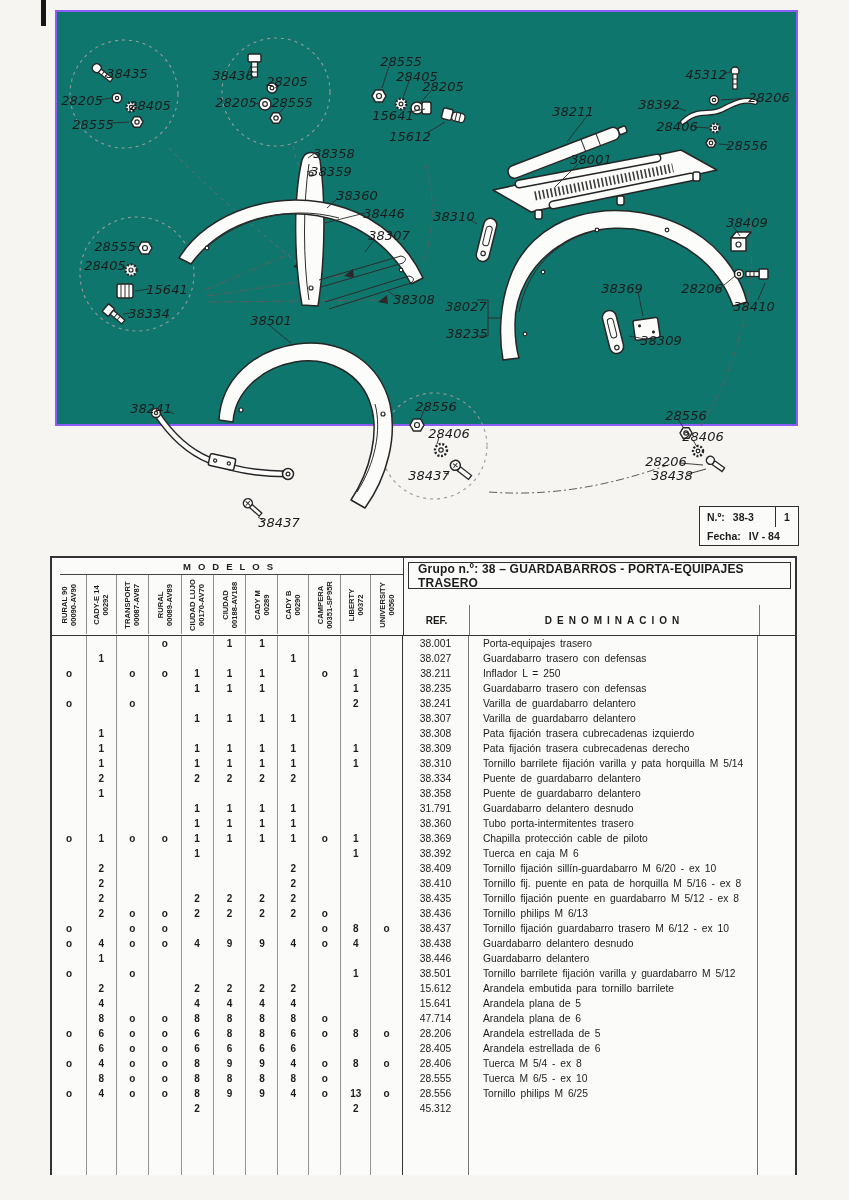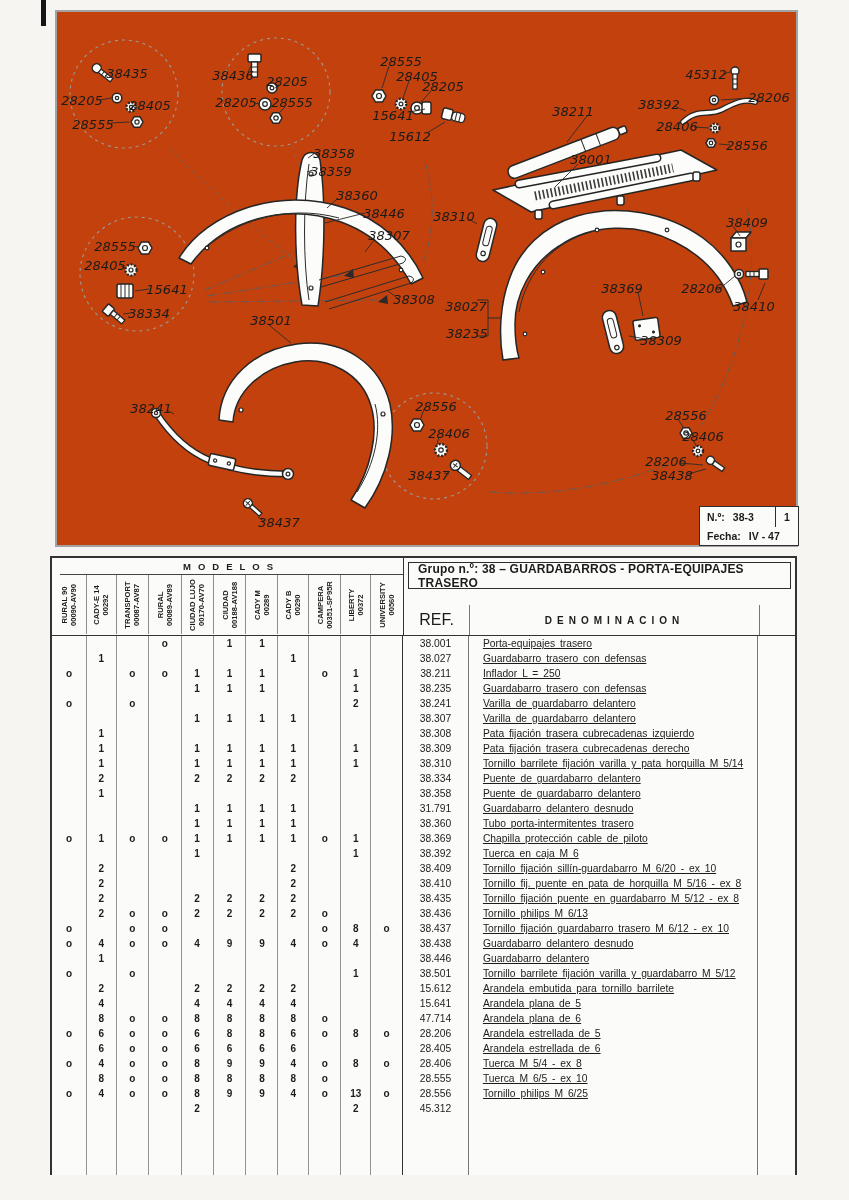--- a/index.html
+++ b/index.html
@@ -1,22 +1,22 @@
 <!DOCTYPE html>
 <html><head>
 <meta charset="utf-8">
 <style>
   html,body{margin:0;padding:0;}
   body{width:849px;height:1200px;background:#f6f5f2;position:relative;overflow:hidden;
        font-family:"Liberation Sans", sans-serif;color:#1c1c1c;}
   .artifact{position:absolute;left:41px;top:0;width:5px;height:26px;background:#151515;}
 
   
-  .diagram-box{position:absolute;left:55px;top:10px;width:743px;height:537px;
-               border:2px solid #a3a3a3;background:#c2410c;box-sizing:border-box;}
+  .diagram-box{position:absolute;left:55px;top:10px;width:743px;height:416px;
+               border:2px solid #8b5cf6;background:#0f766e;box-sizing:border-box;}
   .diagram-box svg{position:absolute;left:0;top:0;}
   .plabel{font:italic 13px "DejaVu Sans", sans-serif;fill:#1b1b1b;}
   .part{fill:#fcfcfa;stroke:#262626;stroke-width:1.5;stroke-linejoin:round;}
   .thr{fill:#fcfcfa;stroke:#262626;stroke-width:1.3;}
   .thin{fill:none;stroke:#2c2c2c;stroke-width:1;}
   .dot{fill:#222;}
   .hole{fill:#fcfcfa;stroke:#262626;stroke-width:1.2;}
   .slot{fill:#fcfcfa;stroke:#262626;stroke-width:1;}
   .dashc{fill:none;stroke:#9a9a9a;stroke-width:1.1;stroke-dasharray:3 4;}
   .dash{fill:none;stroke:#6a6a6a;stroke-width:1;stroke-dasharray:4 4;}
@@ -54,21 +54,21 @@
   .mcell:last-child{border-right:none;}
   .rinner{position:absolute;left:50%;top:50%;transform:translate(-50%,-50%) rotate(-90deg);
           width:57px;text-align:center;font-size:7.6px;font-weight:700;line-height:1.25;
           white-space:nowrap;}
   .right-head{flex:1;display:flex;flex-direction:column;}
   .grupo-box{height:27px;margin:4px 4px 16px 4px;border:1.8px solid #2e2e2e;
              display:flex;align-items:center;padding-left:9px;
              font-size:12px;font-weight:700;letter-spacing:0.2px;box-sizing:border-box;}
   .refden-row{flex:1;display:flex;}
   .ref-h{width:66px;border-right:1px solid #777;display:flex;align-items:center;
-         justify-content:center;font-size:16px;font-weight:400;box-sizing:border-box;}
+         justify-content:center;font-size:10px;font-weight:700;box-sizing:border-box;}
   .den-h{width:290px;border-right:1px solid #777;display:flex;align-items:center;
          justify-content:center;font-size:10px;font-weight:700;letter-spacing:5px;
          box-sizing:border-box;}
   .end-h{flex:1;}
   .tbody{display:flex;height:539px;}
   .bcol{box-sizing:border-box;border-right:1px solid #949494;}
   .bcol.sep{border-right:1.6px solid #333;}
   .bcol.mid{border-right:1px solid #777;}
   .bcol.last{border-right:none;}
   .bcell{height:15px;line-height:15px;font-size:10px;font-weight:700;text-align:center;
@@ -392,21 +392,21 @@
         <text x="615" y="468" text-anchor="middle" class="plabel">38438</text>
       </g>
   </svg>
 
   <div class="infobox">
     <div class="ib-row1">
       <span>N.º:</span><span class="ib-val">38-3</span>
       <span class="ib-sheet">1</span>
     </div>
     <div class="ib-row2">
-      <span>Fecha:</span><span class="ib-val">IV - 47</span>
+      <span>Fecha:</span><span class="ib-val">IV - 84</span>
     </div>
   </div>
 </div>
 
 <div class="table-wrap">
   <div class="thead">
     <div class="models-head">
       <div class="modelos-row">MODELOS</div>
       <div class="model-cols">
           <div class="mcell" style="width: 35px;">
@@ -888,21 +888,21 @@
         <div class="bcell ref">15.612</div>
         <div class="bcell ref">15.641</div>
         <div class="bcell ref">47.714</div>
         <div class="bcell ref">28.206</div>
         <div class="bcell ref">28.405</div>
         <div class="bcell ref">28.406</div>
         <div class="bcell ref">28.555</div>
         <div class="bcell ref">28.556</div>
         <div class="bcell ref">45.312</div>
       </div>
-      <div class="bcol mid" style="width: 290px; text-decoration: underline;">
+      <div class="bcol mid" style="width: 290px;">
         <div class="bcell den">Porta-equipajes trasero</div>
         <div class="bcell den">Guardabarro trasero con defensas</div>
         <div class="bcell den">Inflador L = 250</div>
         <div class="bcell den">Guardabarro trasero con defensas</div>
         <div class="bcell den">Varilla de guardabarro delantero</div>
         <div class="bcell den">Varilla de guardabarro delantero</div>
         <div class="bcell den">Pata fijación trasera cubrecadenas izquierdo</div>
         <div class="bcell den">Pata fijación trasera cubrecadenas derecho</div>
         <div class="bcell den">Tornillo barrilete fijación varilla y pata horquilla M 5/14</div>
         <div class="bcell den">Puente de guardabarro delantero</div>

